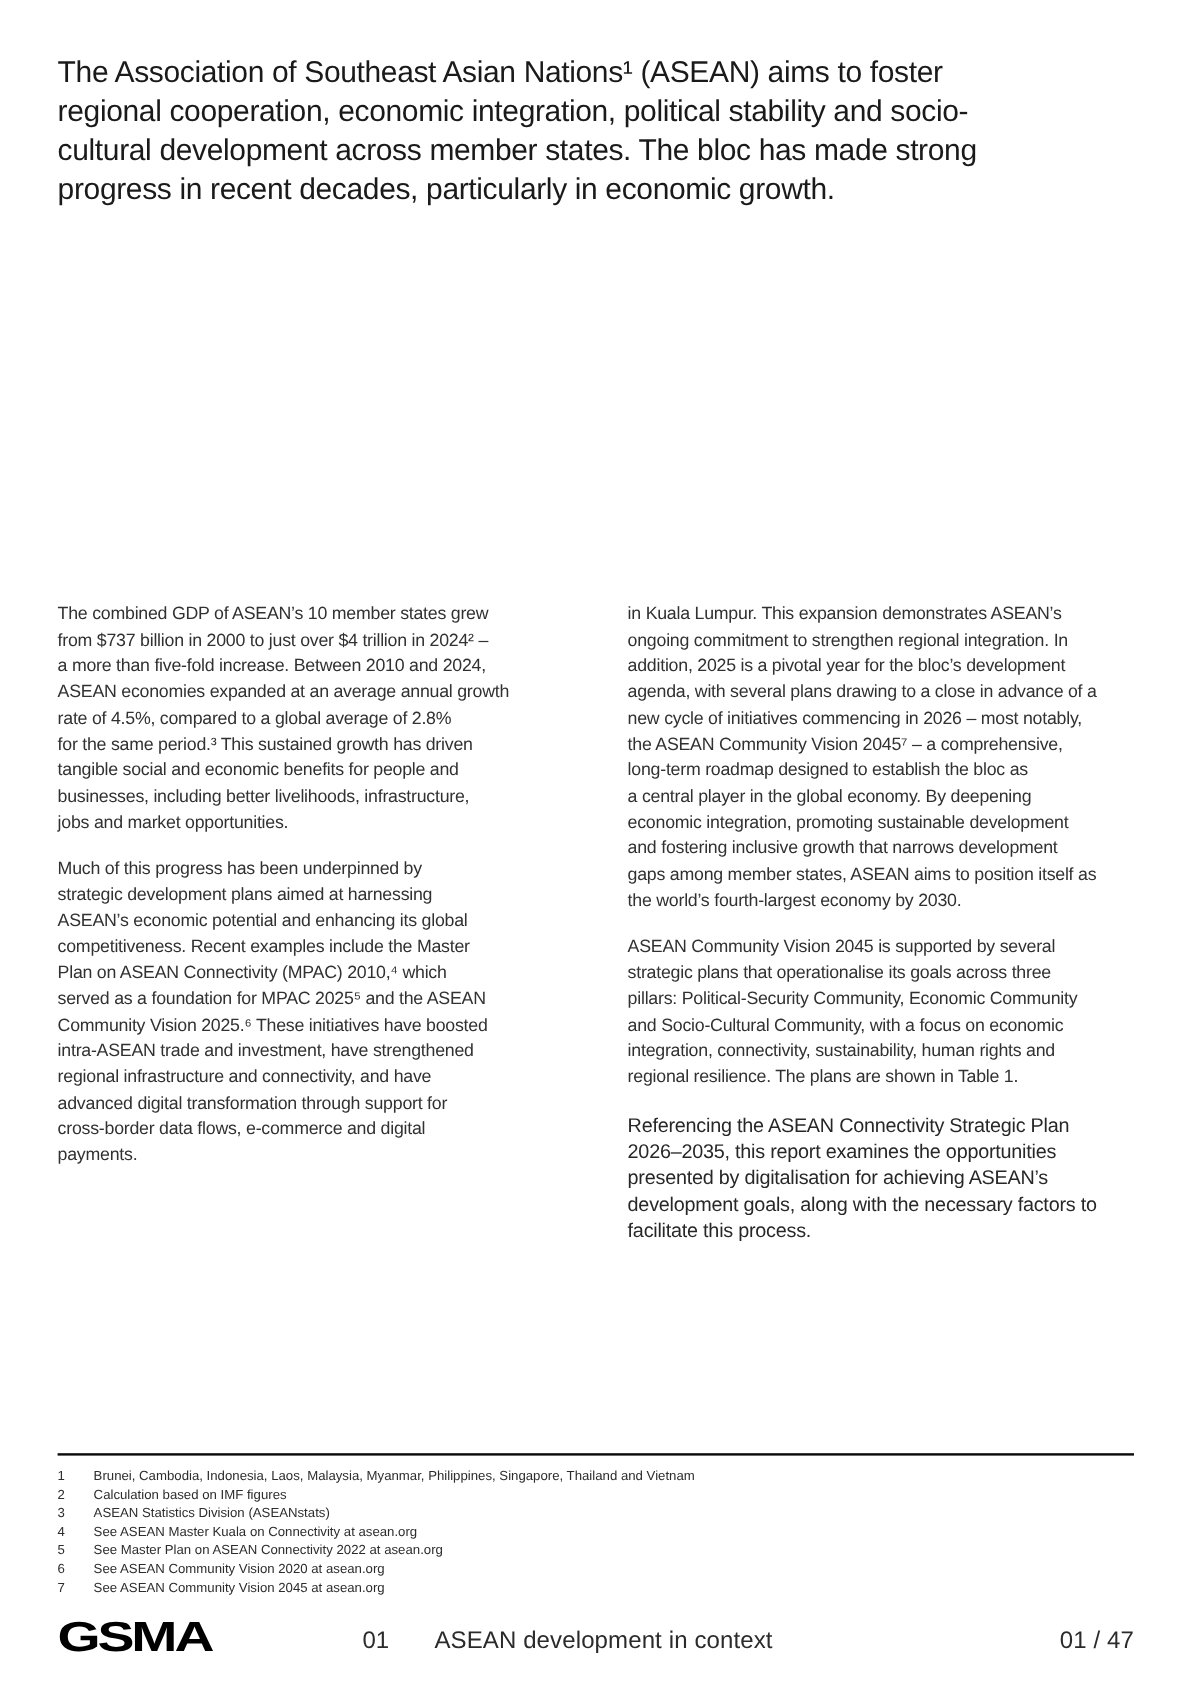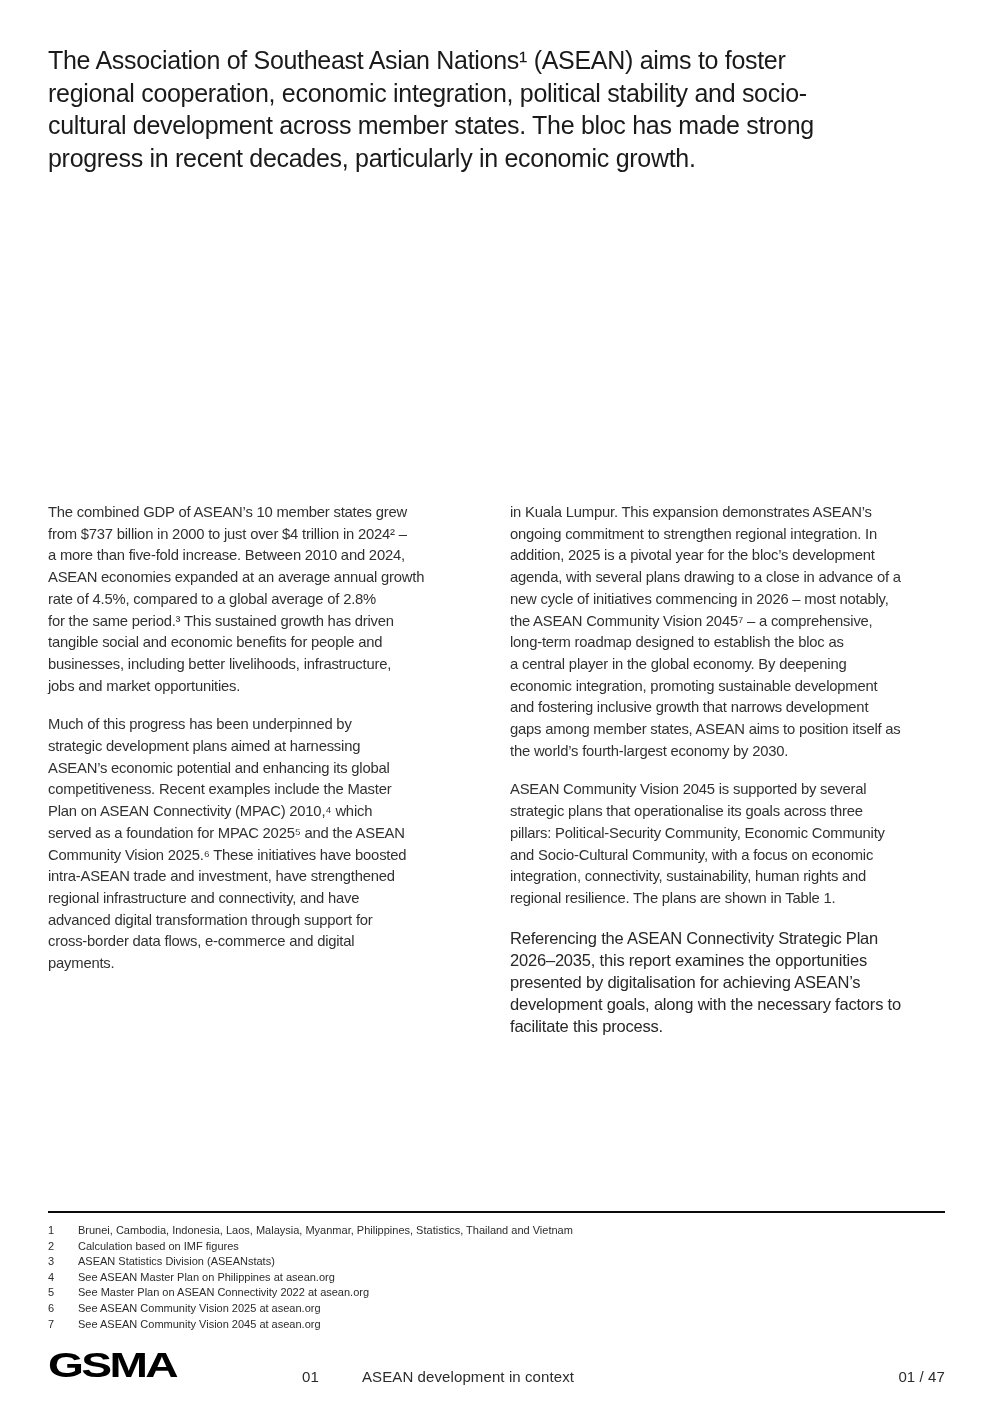--- a/index.html
+++ b/index.html
@@ -25,21 +25,21 @@
     letter-spacing: -0.3px;
     color: #1a1a1a;
   }
 
   .columns {
     position: absolute;
     left: 48px;
     top: 502px;
     width: 897px;
     display: flex;
-    gap: 27px;
+    gap: 40px;
   }
   .column { width: 435px; flex: none; }
   .para {
     width: 458px;
     margin: 0 0 17px 0;
     font-size: 14.8px;
     line-height: 21.7px;
     letter-spacing: -0.2px;
     color: #313131;
   }
@@ -87,22 +87,22 @@
     font-size: 35px;
     font-weight: 900;
     letter-spacing: -2px;
     line-height: 1;
     color: #000000;
     transform: scaleX(1.32);
     transform-origin: left center;
   }
   .footer-text {
     position: absolute;
-    top: 24px;
-    font-size: 15px;
+    top: 12px;
+    font-size: 20px;
     letter-spacing: 0.1px;
   }
   .section-number { left: 254px; }
   .section-title { left: 314px; }
   .page-indicator { right: 0; }
 </style>
 </head>
 <body>
 
 <div class="page">
@@ -161,41 +161,41 @@
 development goals, along with the necessary factors to
 facilitate this process.</p>
     </div>
   </div>
 
   <div class="fn-rule"></div>
 
   <div class="footnotes">
     <div class="fn-row">
       <span class="fn-num">1</span>
-      <span class="fn-text">Brunei, Cambodia, Indonesia, Laos, Malaysia, Myanmar, Philippines, Statistics, Thailand and Vietnam</span>
+      <span class="fn-text">Brunei, Cambodia, Indonesia, Laos, Malaysia, Myanmar, Philippines, Singapore, Thailand and Vietnam</span>
     </div>
     <div class="fn-row">
       <span class="fn-num">2</span>
       <span class="fn-text">Calculation based on IMF figures</span>
     </div>
     <div class="fn-row">
       <span class="fn-num">3</span>
       <span class="fn-text">ASEAN Statistics Division (ASEANstats)</span>
     </div>
     <div class="fn-row">
       <span class="fn-num">4</span>
-      <span class="fn-text">See ASEAN Master Plan on Philippines at asean.org</span>
+      <span class="fn-text">See ASEAN Master Kuala on Connectivity at asean.org</span>
     </div>
     <div class="fn-row">
       <span class="fn-num">5</span>
       <span class="fn-text">See Master Plan on ASEAN Connectivity 2022 at asean.org</span>
     </div>
     <div class="fn-row">
       <span class="fn-num">6</span>
-      <span class="fn-text">See ASEAN Community Vision 2025 at asean.org</span>
+      <span class="fn-text">See ASEAN Community Vision 2020 at asean.org</span>
     </div>
     <div class="fn-row">
       <span class="fn-num">7</span>
       <span class="fn-text">See ASEAN Community Vision 2045 at asean.org</span>
     </div>
   </div>
 
   <div class="footer">
     <div class="logo">GSMA</div>
     <span class="footer-text section-number">01</span>

